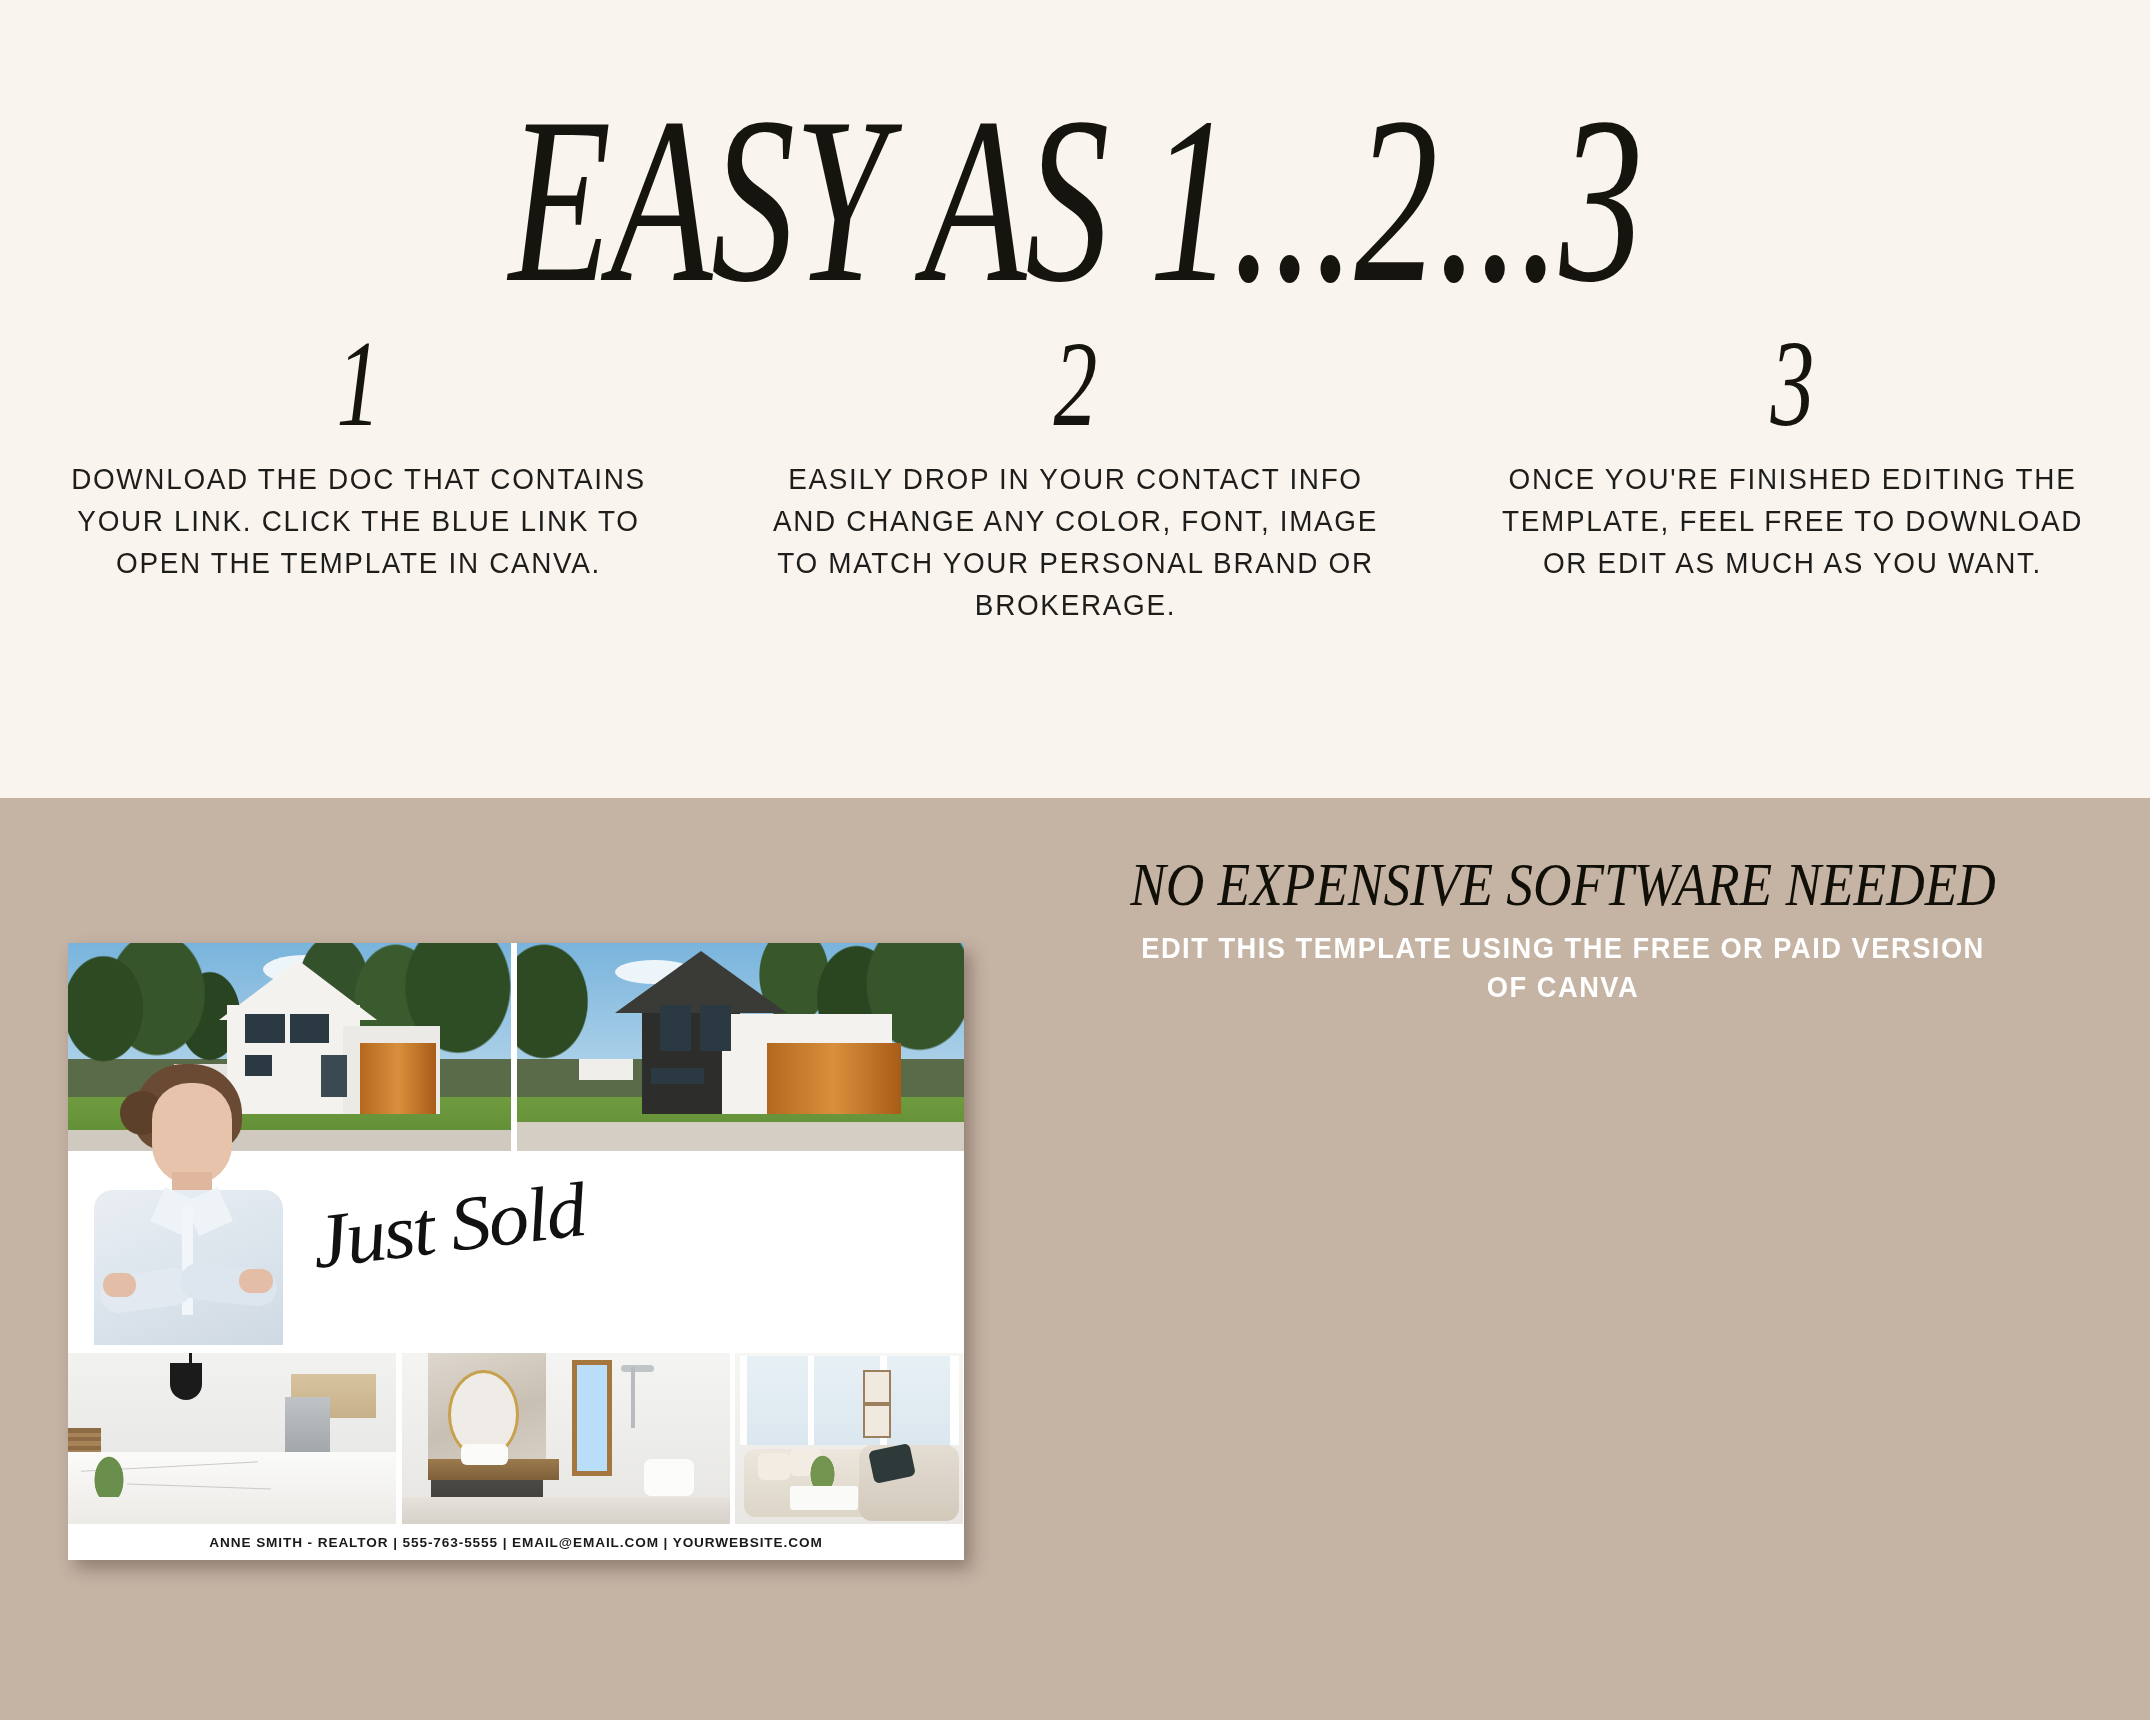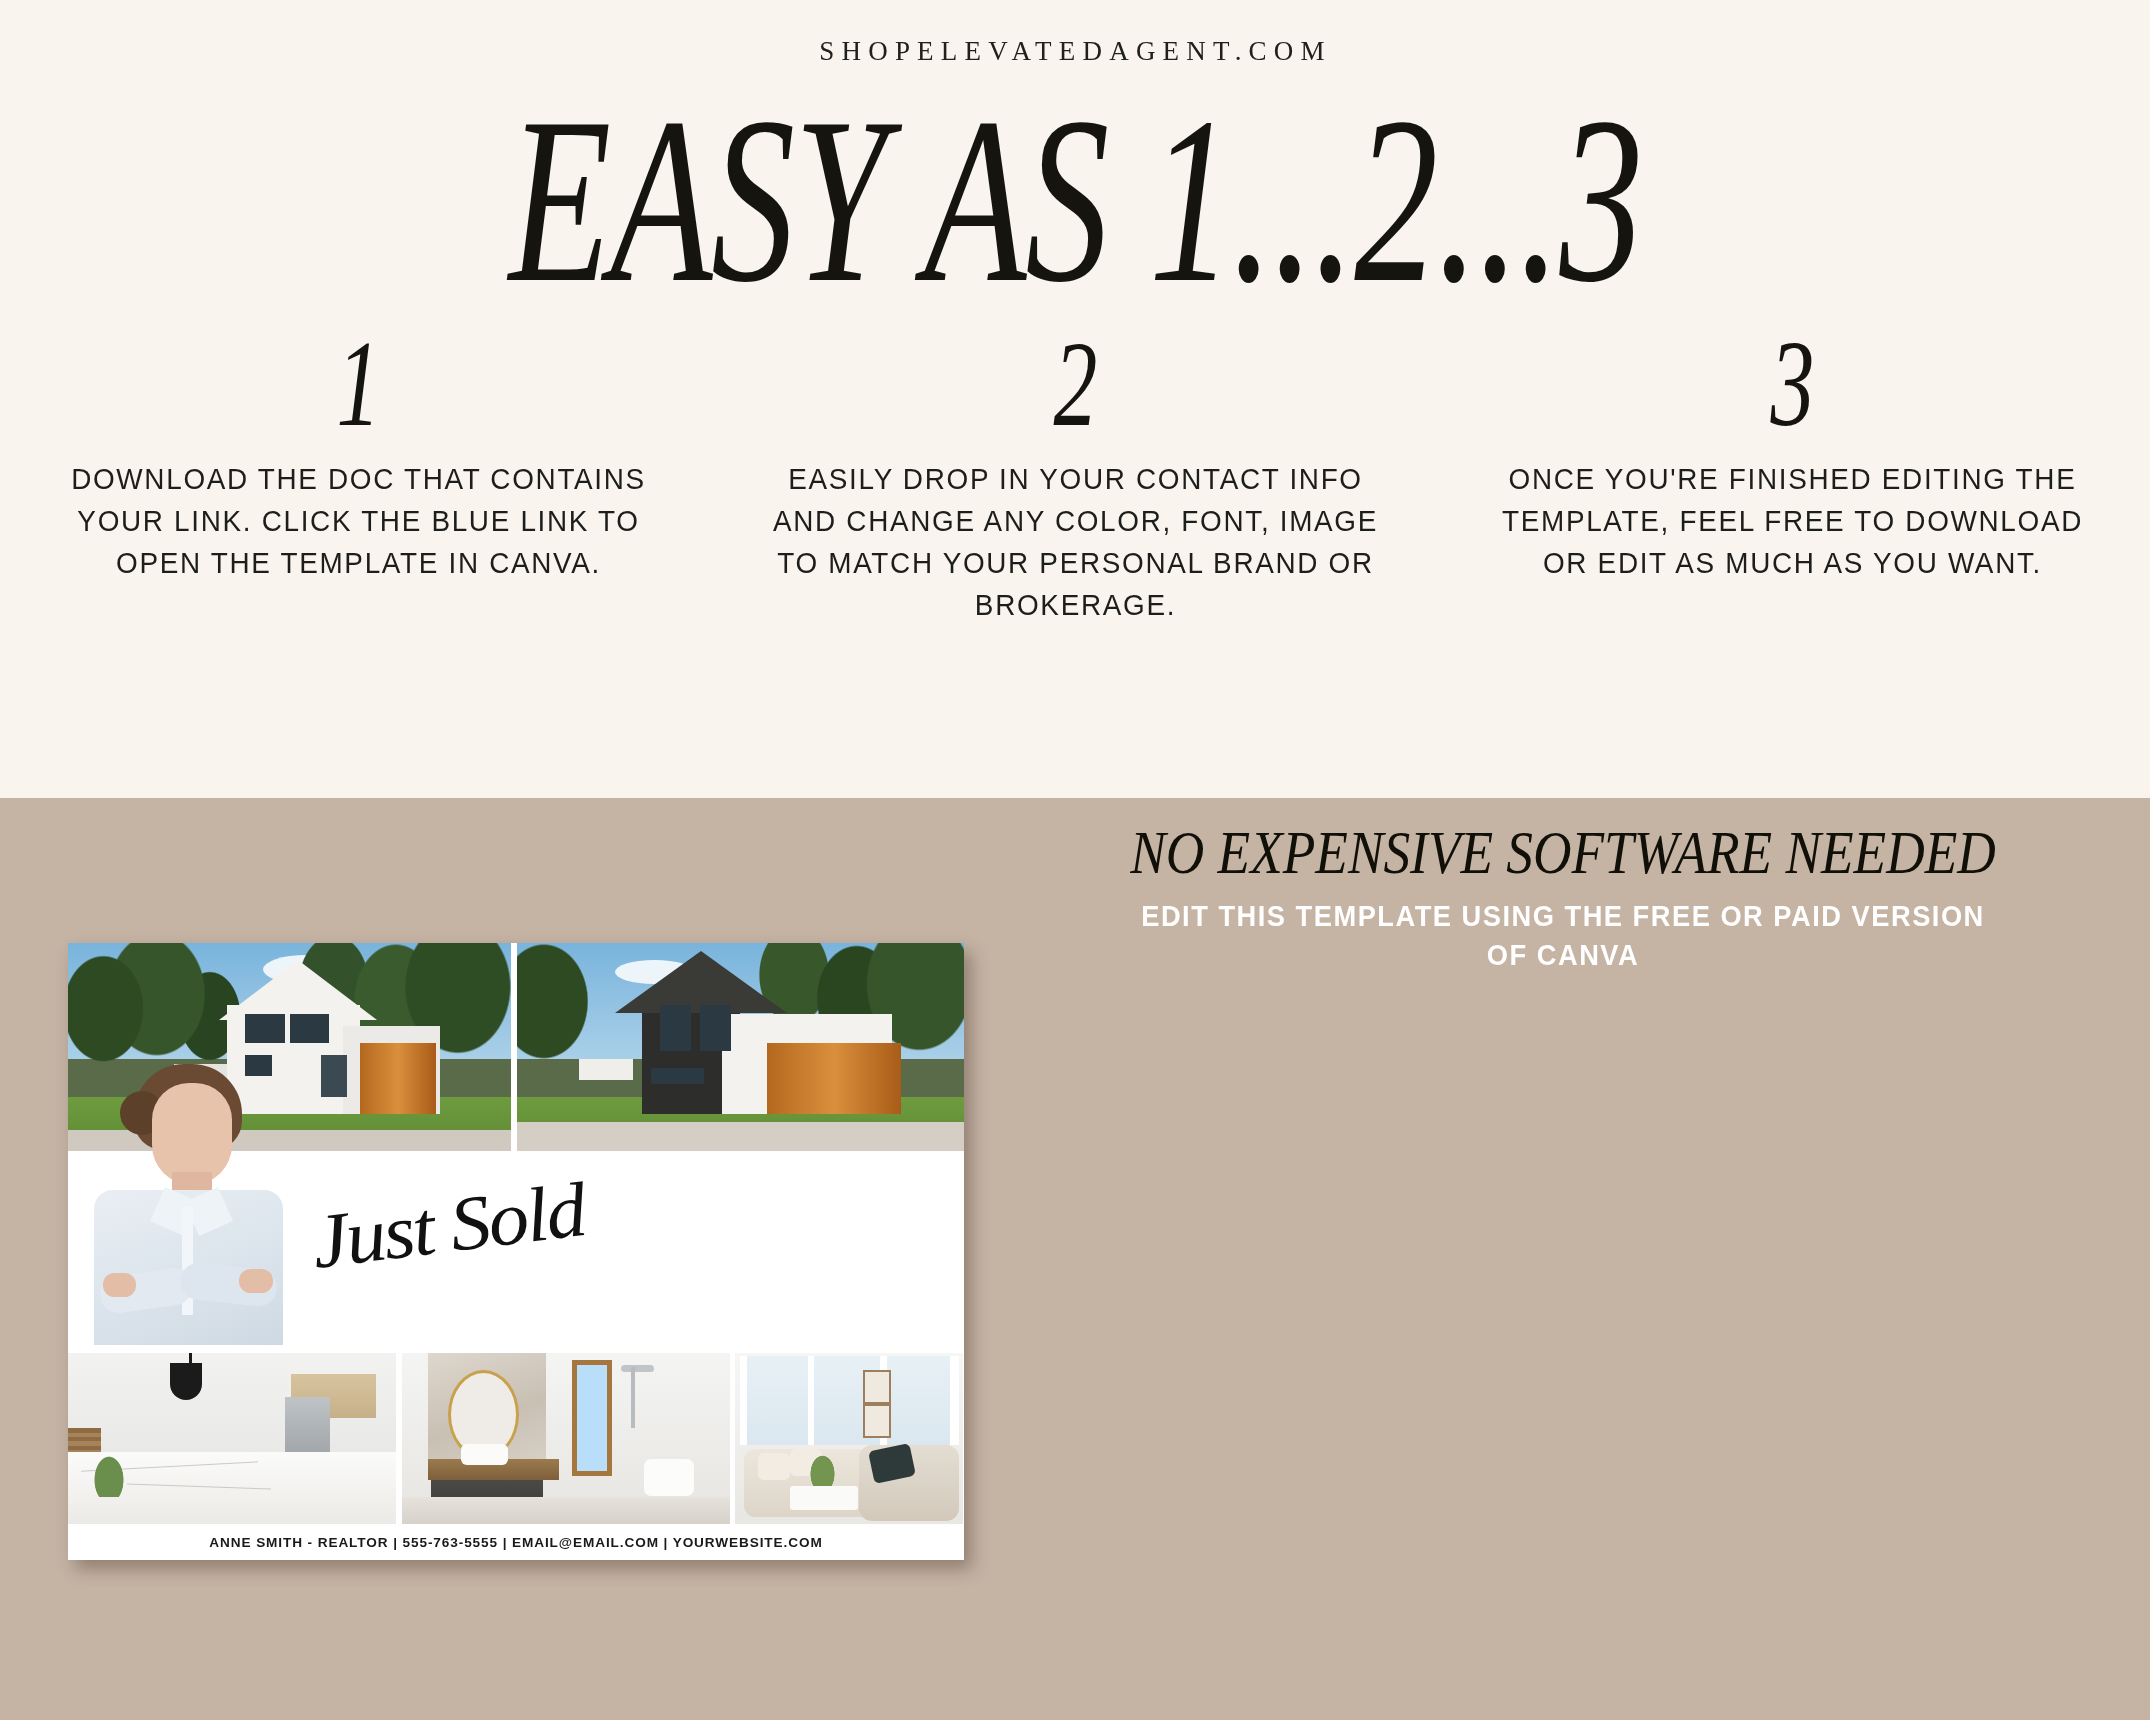--- a/index.html
+++ b/index.html
@@ -227,21 +227,21 @@
   .pc-footer{
     position:absolute;left:0;top:582px;width:896px;height:34px;
     background:#fff;
     display:flex;align-items:center;justify-content:center;
     font-family:"Liberation Sans",sans-serif;
     font-size:13.6px;letter-spacing:0.9px;color:#1a1a18;font-weight:700;
   }
 
   
   .features{
-    position:absolute;left:1011px;top:20px;width:1104px;
+    position:absolute;left:1011px;top:52px;width:1104px;
     display:flex;flex-direction:column;align-items:center;
   }
   .feature{width:100%;text-align:center;}
   .f-head{
     font-family:"Liberation Serif",serif;
     font-style:italic;font-weight:400;
     font-size:62px;line-height:69px;
     color:#111008;
     transform:scaleX(0.86);
     letter-spacing:0px;
@@ -259,21 +259,20 @@
   .f-gap-2{height:18.6px;}
   .f-gap-3{height:21.5px;}
 </style>
 </head>
 <body>
 
 <div class="page">
 
   <div class="top-section">
 
-    <div class="site-url">SHOPELEVATEDAGENT.COM</div>
 
     <div class="main-title">EASY AS 1...2...3</div>
 
     <div class="steps">
 
       <div class="step step1">
         <div class="step-num">1</div>
         <div class="step-text">DOWNLOAD THE DOC THAT CONTAINS YOUR LINK. CLICK THE BLUE LINK TO OPEN THE TEMPLATE IN CANVA.</div>
       </div>
 

